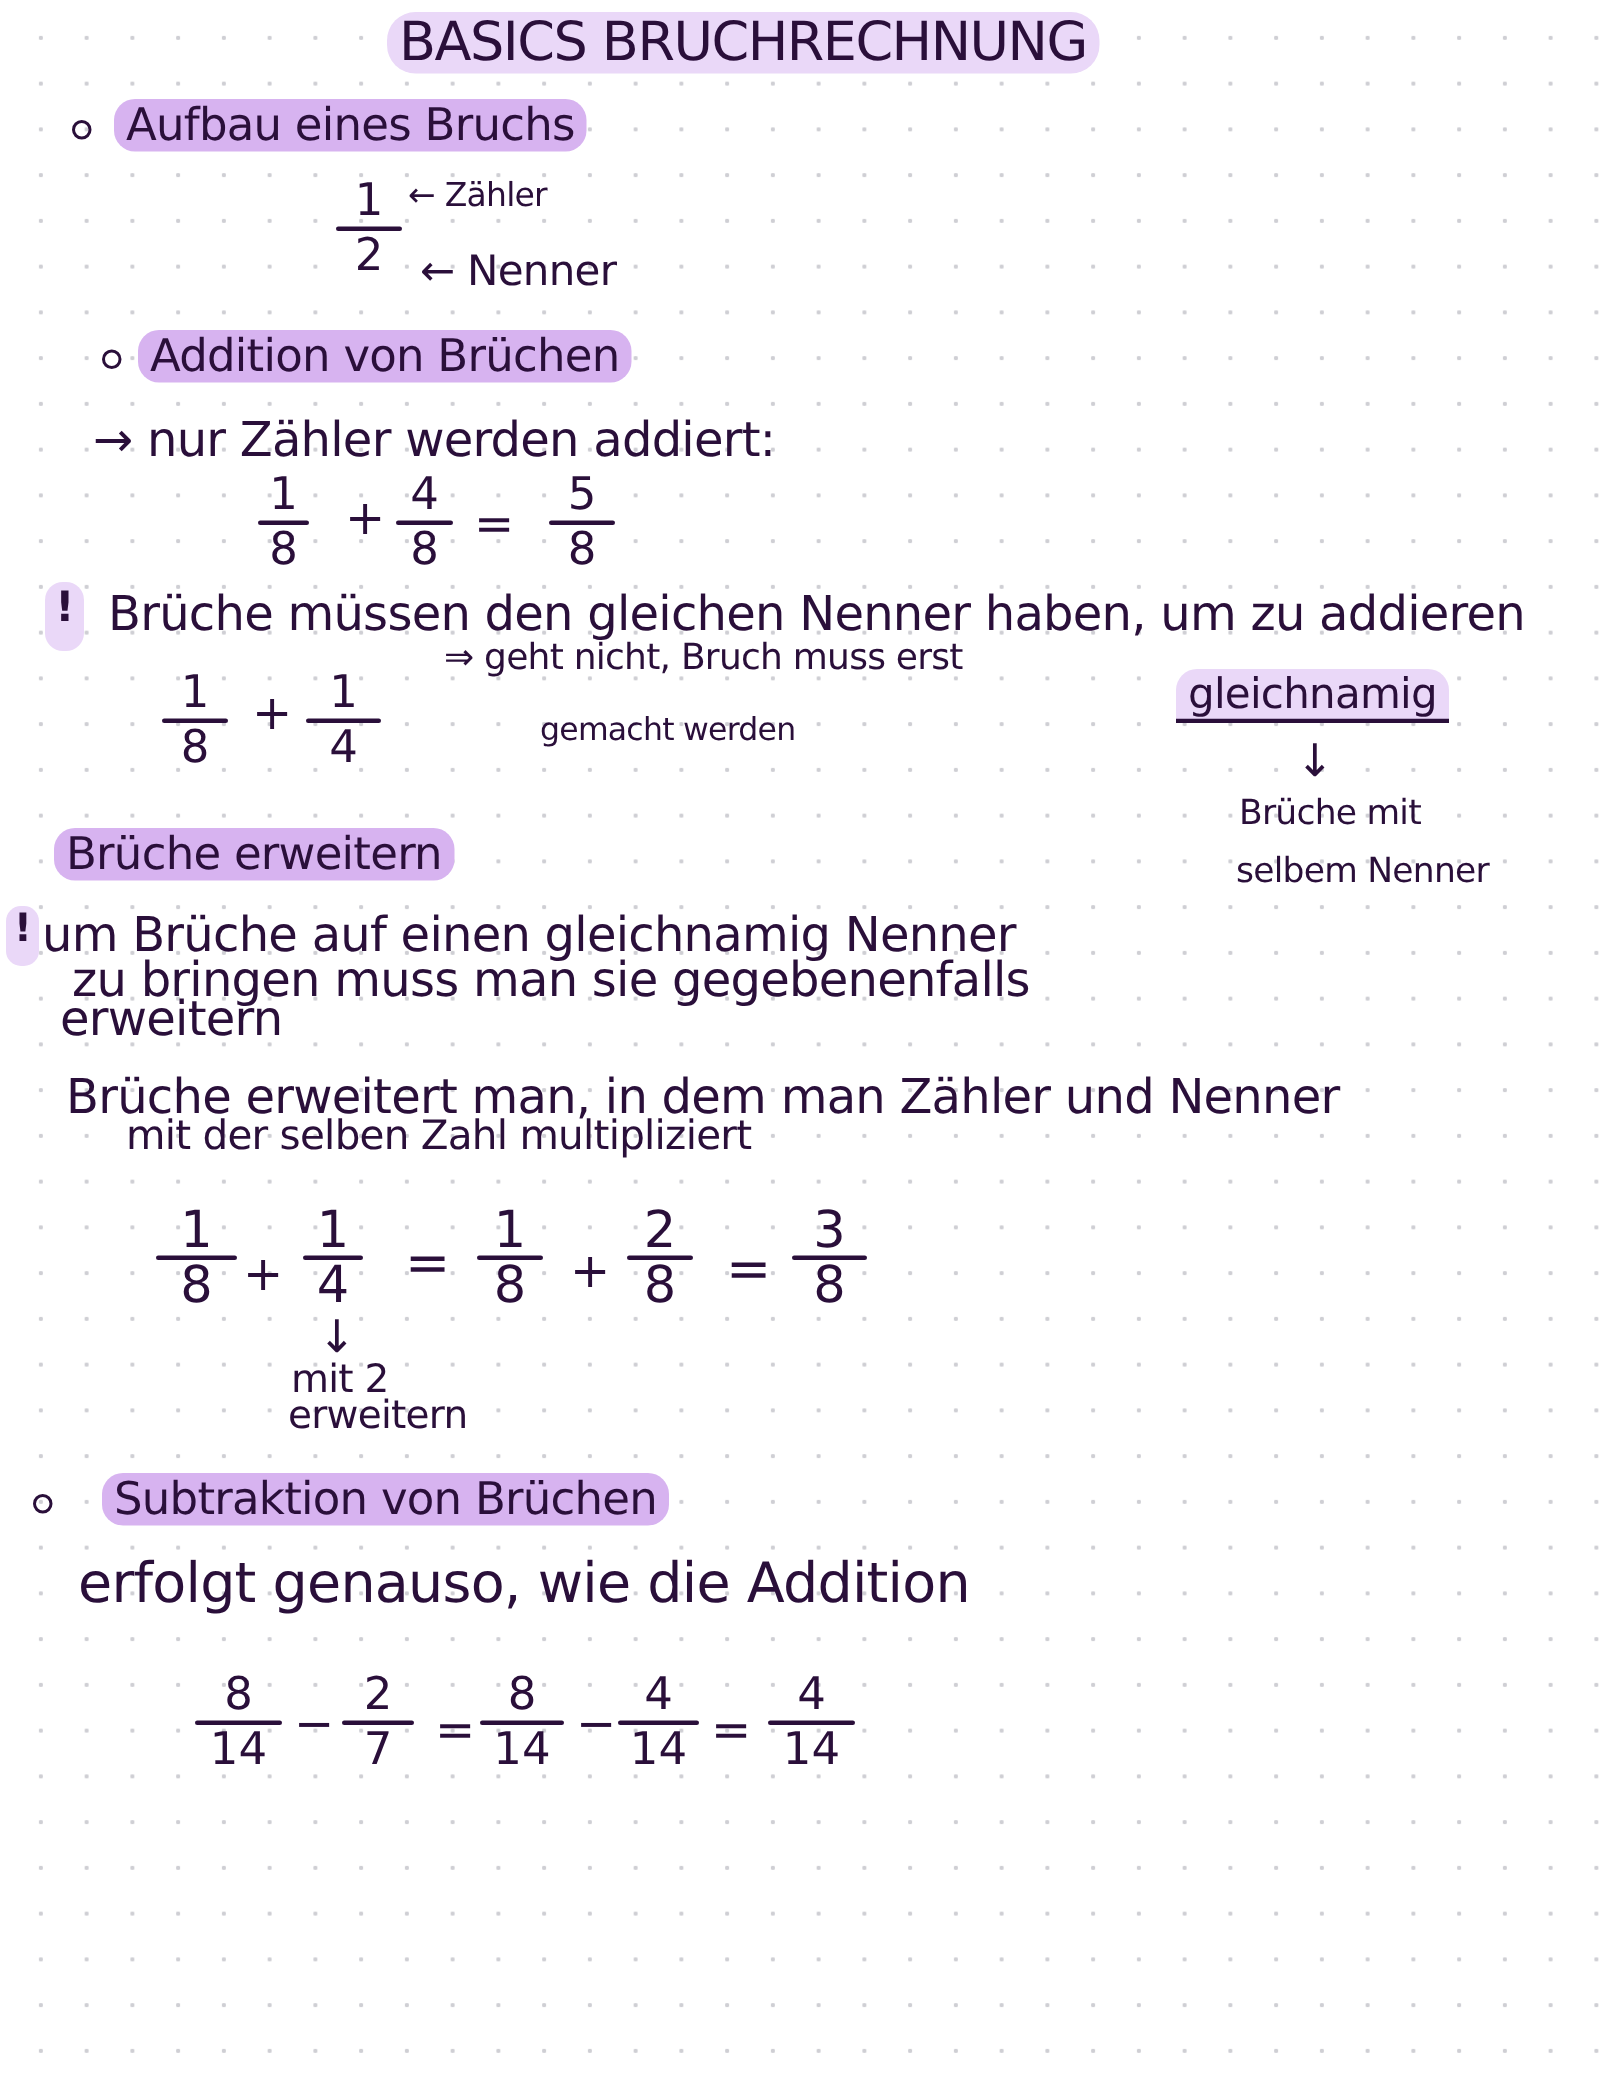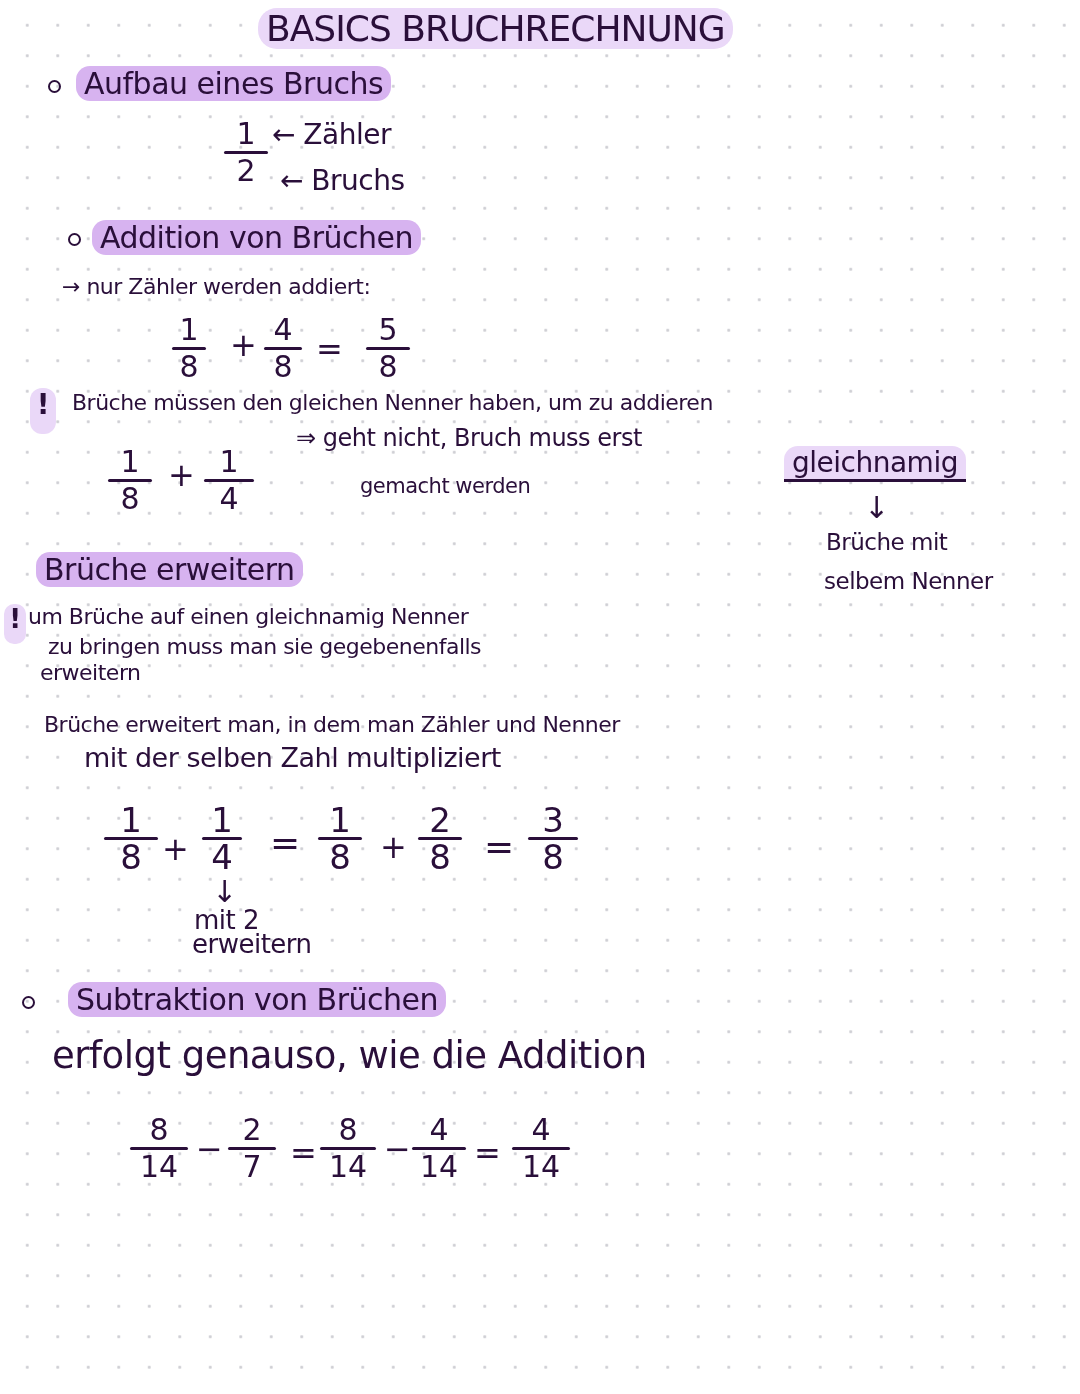--- a/index.html
+++ b/index.html
@@ -16,37 +16,37 @@
   .hw { font-family:"DejaVu Sans", sans-serif; letter-spacing:-0.5px; }
   .hl { background:#d7b3f0; border-radius:14px; padding:0 8px; }
   .hl-soft { background:#ead8f8; border-radius:14px; padding:0 8px; }
   .frac { position:absolute; display:inline-flex; flex-direction:column; align-items:center; }
   .frac .n, .frac .d { font-size:30px; line-height:32px; }
   .frac .bar { height:3px; background:#2a0f3a; border-radius:2px; margin:1px 0; }
   .op { position:absolute; font-size:32px; }
   .bullet { position:absolute; width:9px; height:9px; border:2px solid #2a0f3a; border-radius:50%; }
   .title { font-size:36px; letter-spacing:-1px; }
   .h2 { font-size:30px; }
-  .txt { font-size:22px; }
+  .txt { font-size:32px; }
   .small { font-size:23px; line-height:24px; }
 </style>
 </head>
 <body>
 
 <div class="abs hw title hl-soft" style="left:258px; top:8px;border-radius:19px;">BASICS BRUCHRECHNUNG</div>
 
 <div class="bullet" style="left:48px; top:80px;"></div>
 <div class="abs hw h2 hl" style="left:76px; top:66px;">Aufbau eines Bruchs</div>
 <div class="frac" style="left:224px; top:118px;">
   <span class="n">1</span>
   <span class="bar" style="width:44px;"></span>
   <span class="d">2</span>
 </div>
-<div class="abs hw txt" style="left:272px; top:118px; font-size:28px;">← Zähler</div>
-<div class="abs hw txt" style="left:280px; top:164px; font-size:28px;">← Bruchs</div>
+<div class="abs hw txt" style="left:272px; top:118px; font-size:22px;">← Zähler</div>
+<div class="abs hw txt" style="left:280px; top:164px; font-size:28px;">← Nenner</div>
 
 <div class="bullet" style="left:68px; top:233px;"></div>
 <div class="abs hw h2 hl" style="left:92px; top:220px;">Addition von Brüchen</div>
 <div class="abs hw txt" style="left:62px; top:274px;">→ nur Zähler werden addiert:</div>
 
 <div class="frac" style="left:172px; top:314px;">
   <span class="n">1</span>
     <span class="bar" style="width:34px;"></span>
     <span class="d">8</span>
 </div>

